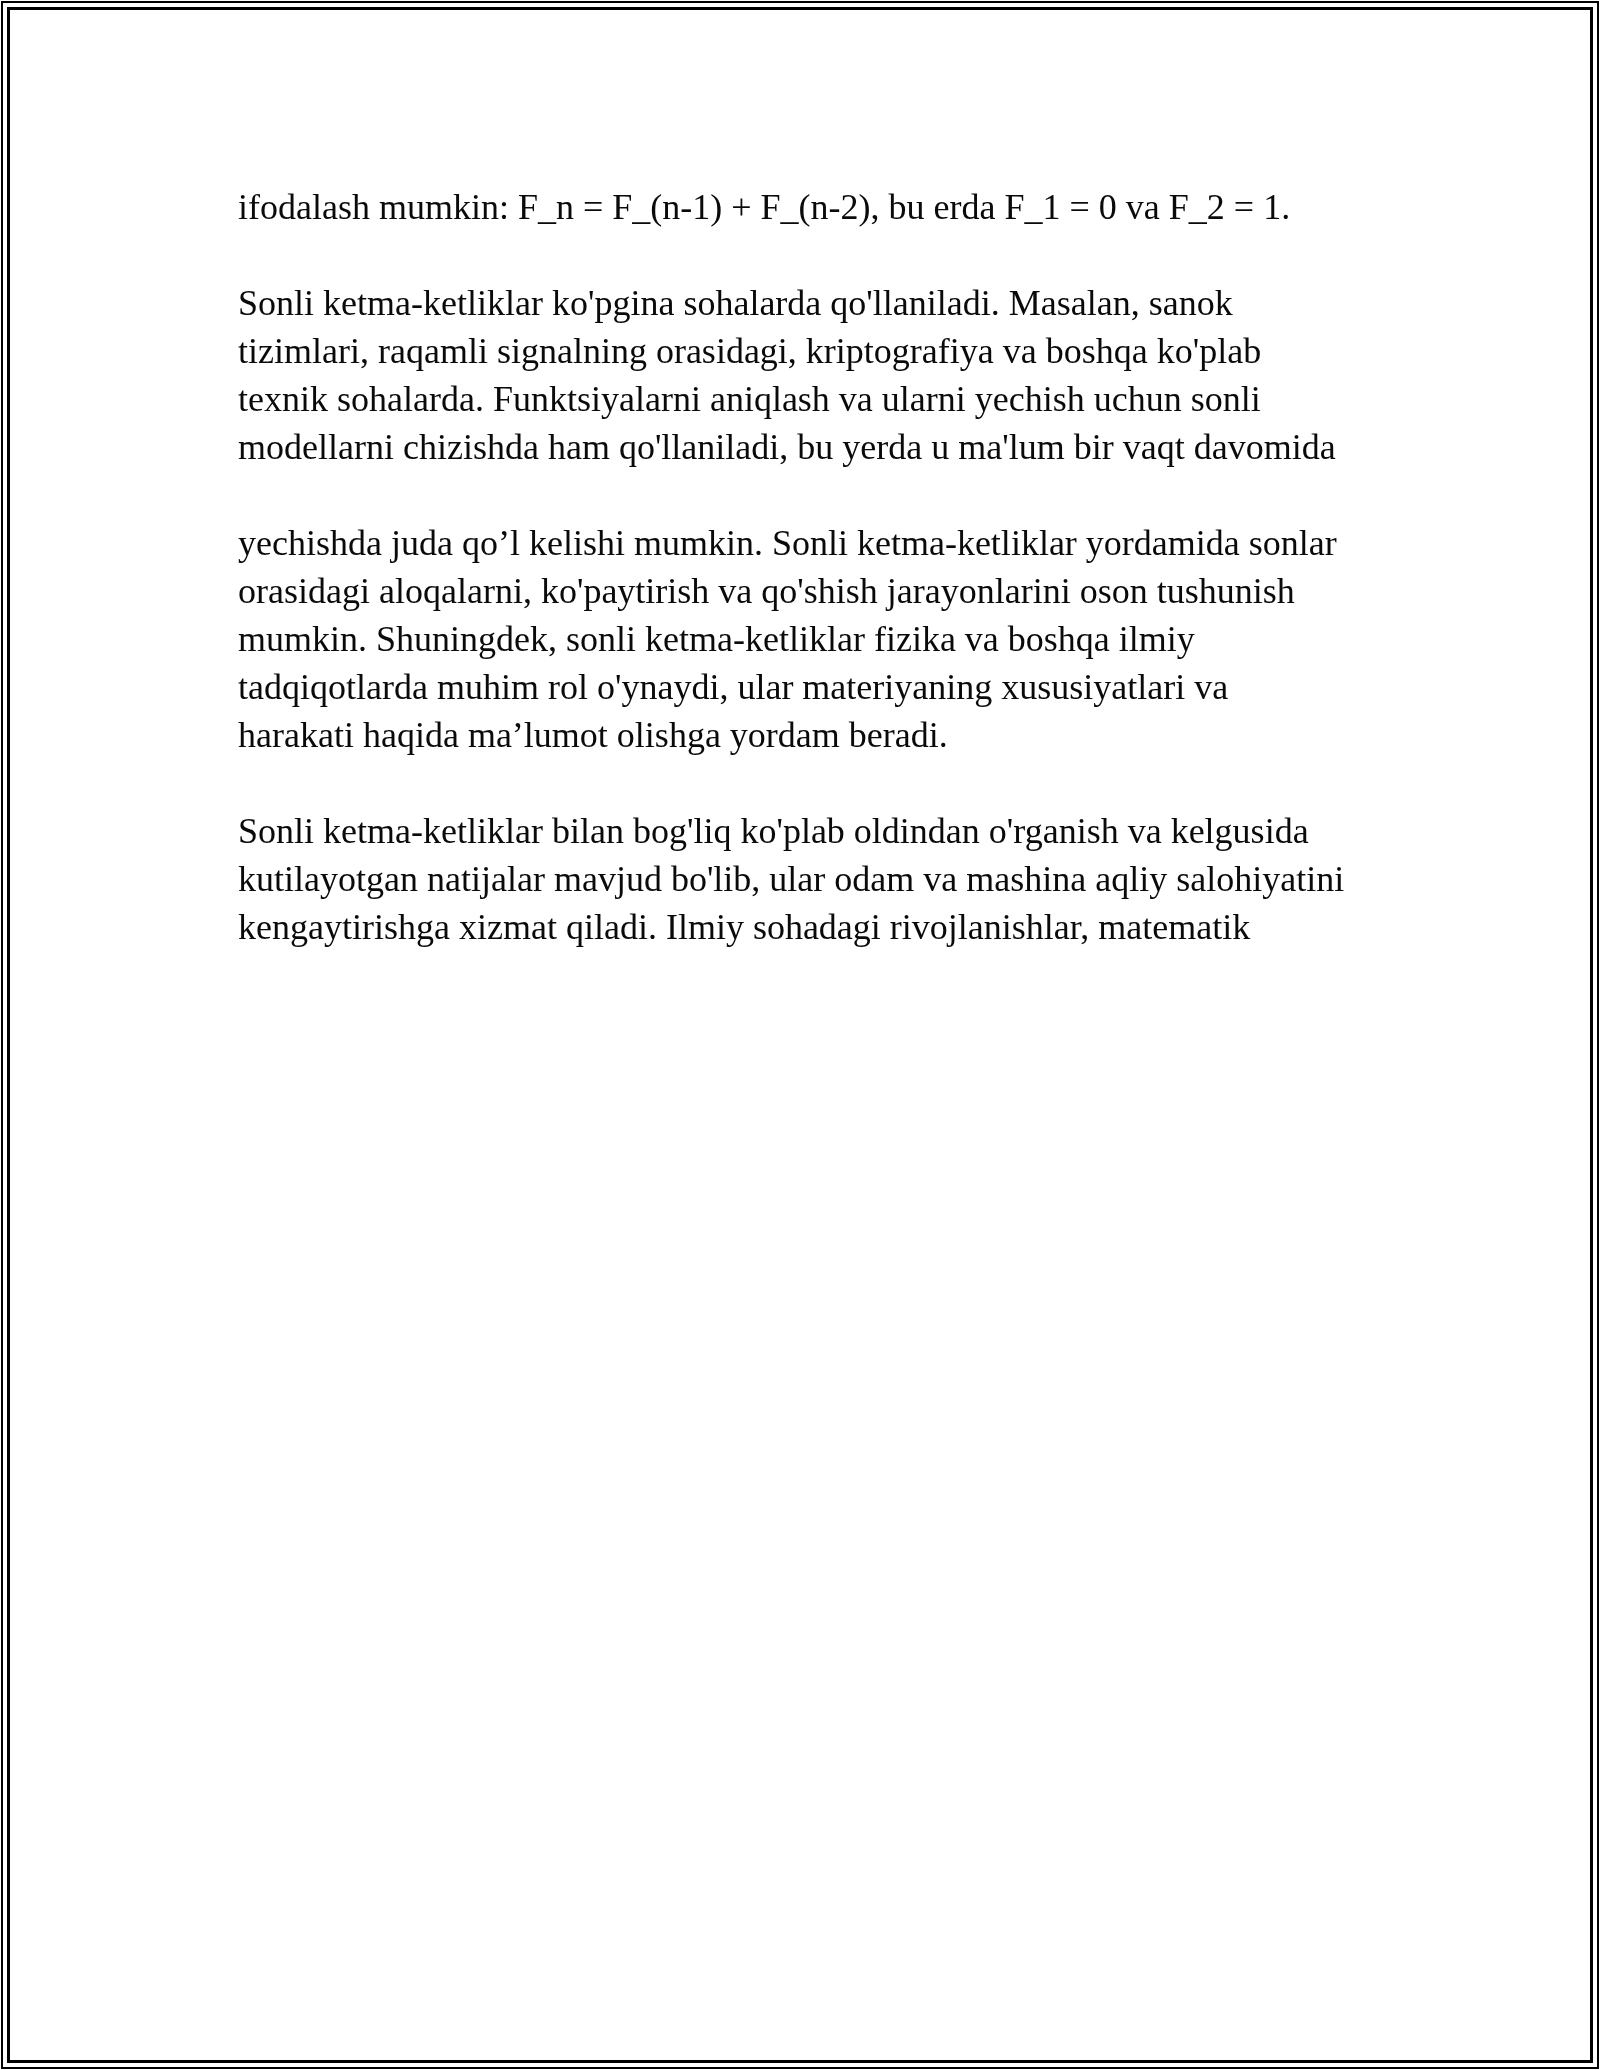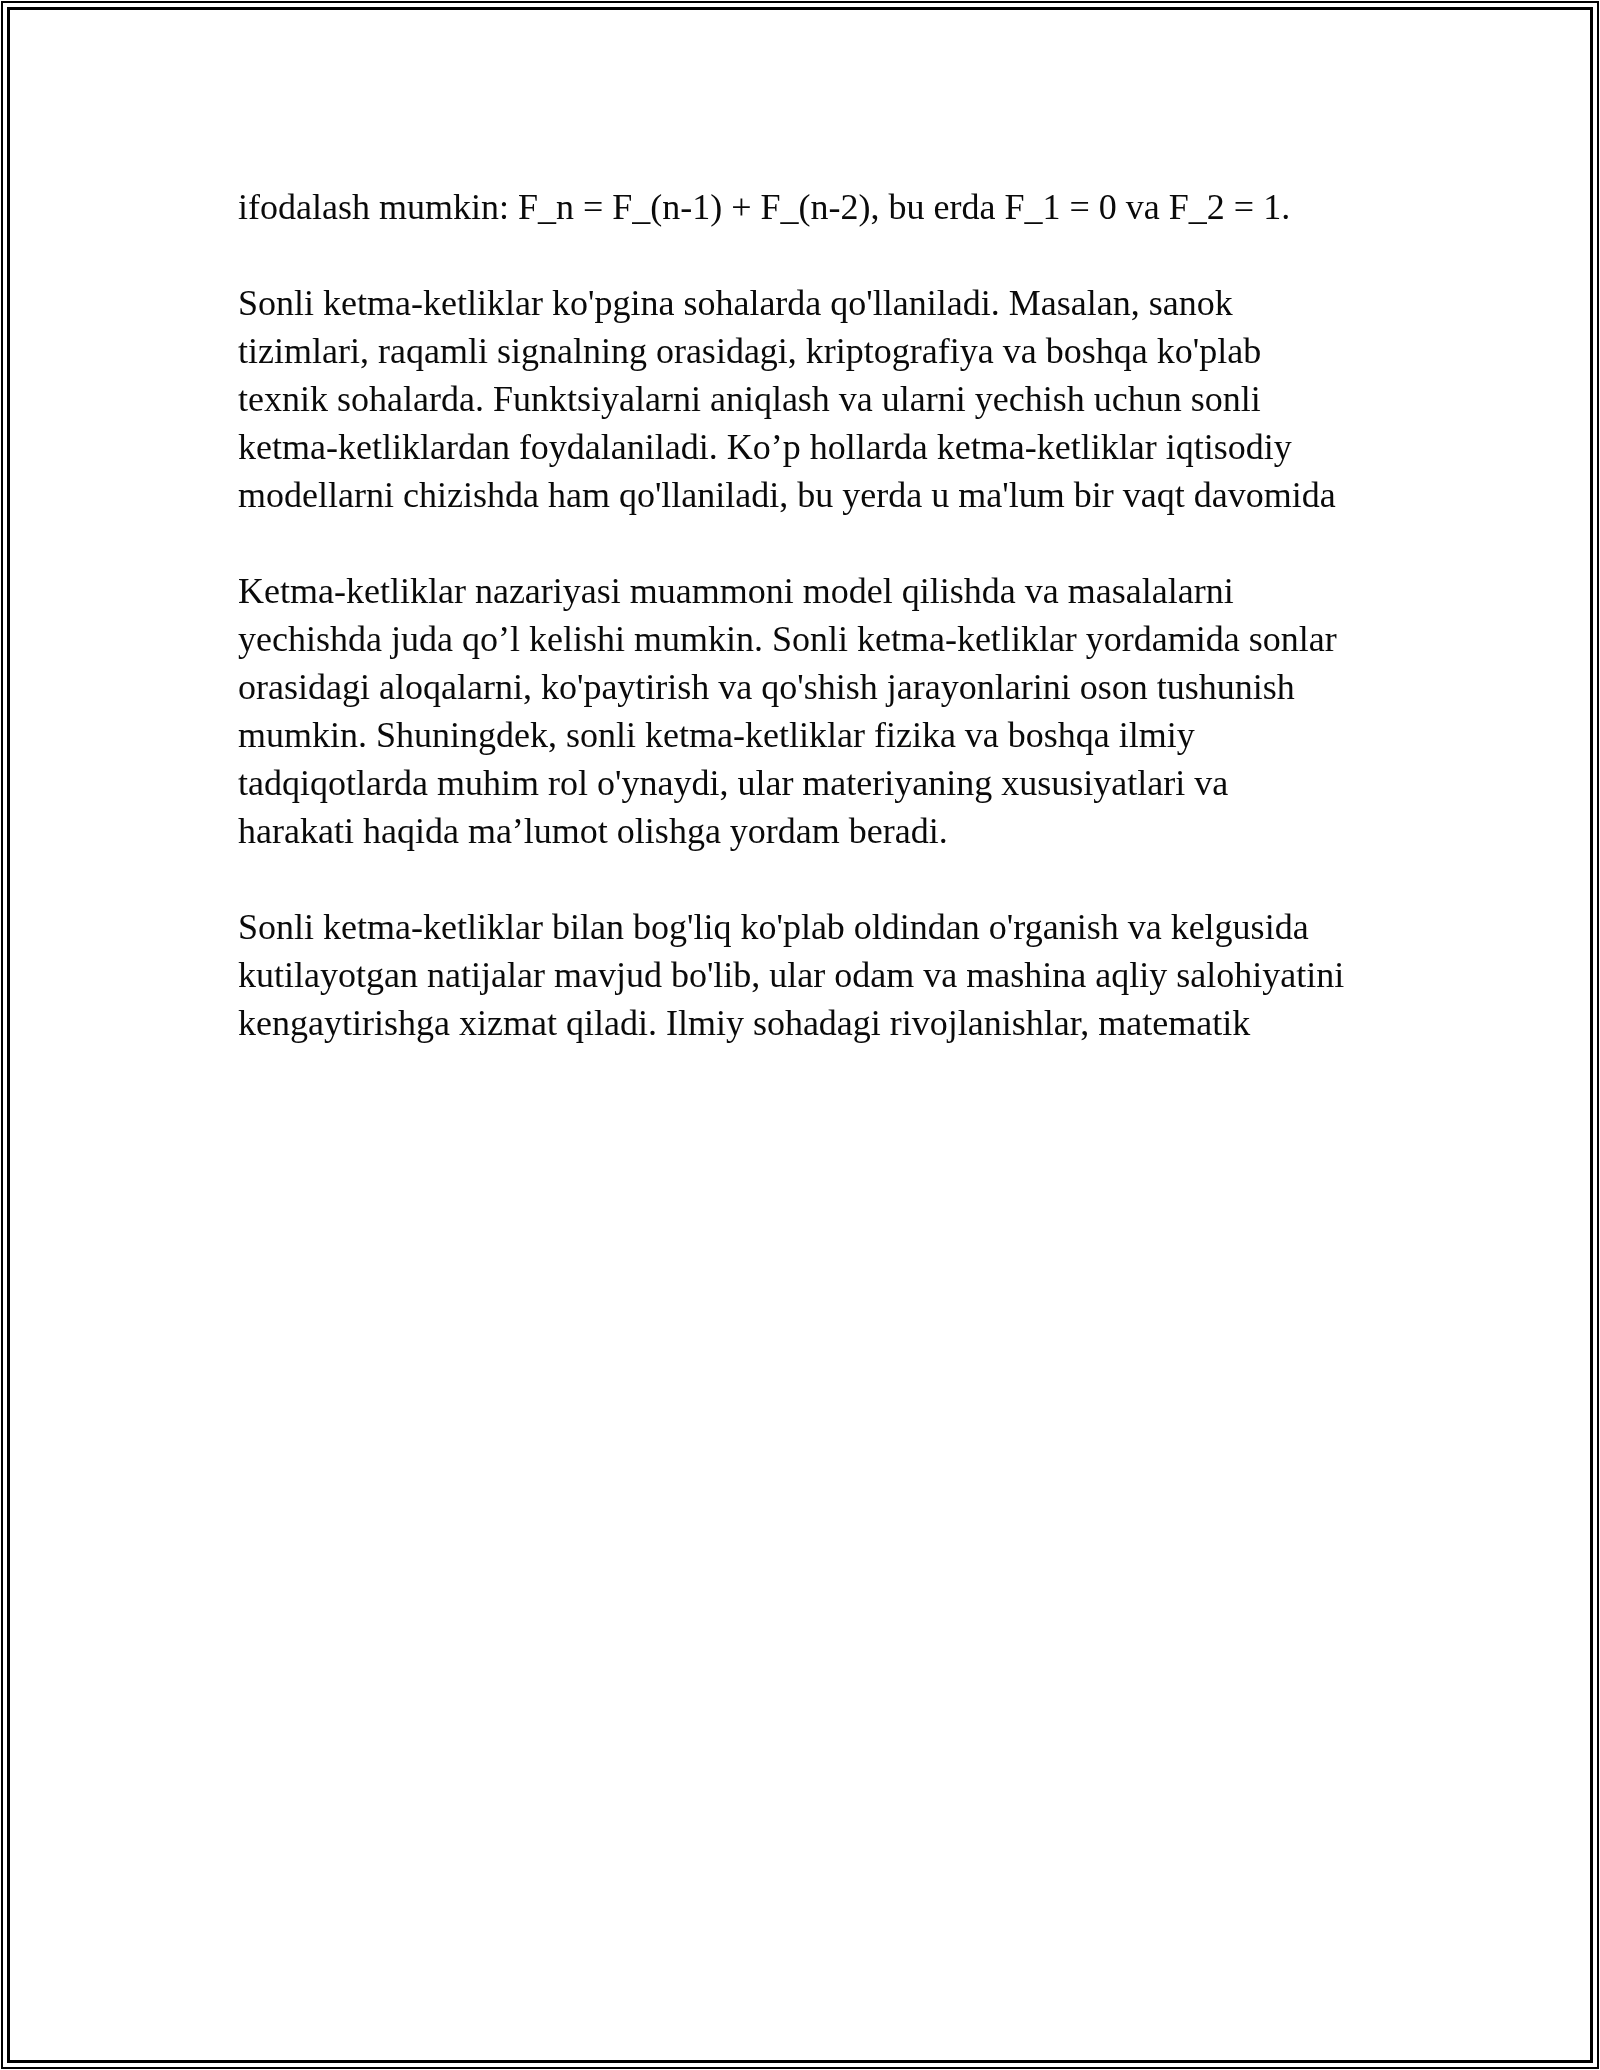--- a/index.html
+++ b/index.html
@@ -53,25 +53,23 @@
 <div class="frame-inner"></div>
 
 <div class="content" id="content">
     <div class="paragraph">
       <div class="line">ifodalash mumkin: F_n = F_(n-1) + F_(n-2), bu erda F_1 = 0 va F_2 = 1.</div>
     </div>
     <div class="paragraph">
       <div class="line">Sonli ketma-ketliklar ko'pgina sohalarda qo'llaniladi. Masalan, sanok</div>
       <div class="line">tizimlari, raqamli signalning orasidagi, kriptografiya va boshqa ko'plab</div>
       <div class="line">texnik sohalarda. Funktsiyalarni aniqlash va ularni yechish uchun sonli</div>
-      <div class="line">ketma-ketliklardan foydalaniladi. Ko’p hollarda ketma-ketliklar iqtisodiy</div>
       <div class="line">modellarni chizishda ham qo'llaniladi, bu yerda u ma'lum bir vaqt davomida</div>
     </div>
     <div class="paragraph">
-      <div class="line">Ketma-ketliklar nazariyasi muammoni model qilishda va masalalarni</div>
       <div class="line">yechishda juda qo’l kelishi mumkin. Sonli ketma-ketliklar yordamida sonlar</div>
       <div class="line">orasidagi aloqalarni, ko'paytirish va qo'shish jarayonlarini oson tushunish</div>
       <div class="line">mumkin. Shuningdek, sonli ketma-ketliklar fizika va boshqa ilmiy</div>
       <div class="line">tadqiqotlarda muhim rol o'ynaydi, ular materiyaning xususiyatlari va</div>
       <div class="line">harakati haqida ma’lumot olishga yordam beradi.</div>
     </div>
     <div class="paragraph">
       <div class="line">Sonli ketma-ketliklar bilan bog'liq ko'plab oldindan o'rganish va kelgusida</div>
       <div class="line">kutilayotgan natijalar mavjud bo'lib, ular odam va mashina aqliy salohiyatini</div>
       <div class="line">kengaytirishga xizmat qiladi. Ilmiy sohadagi rivojlanishlar, matematik</div>

